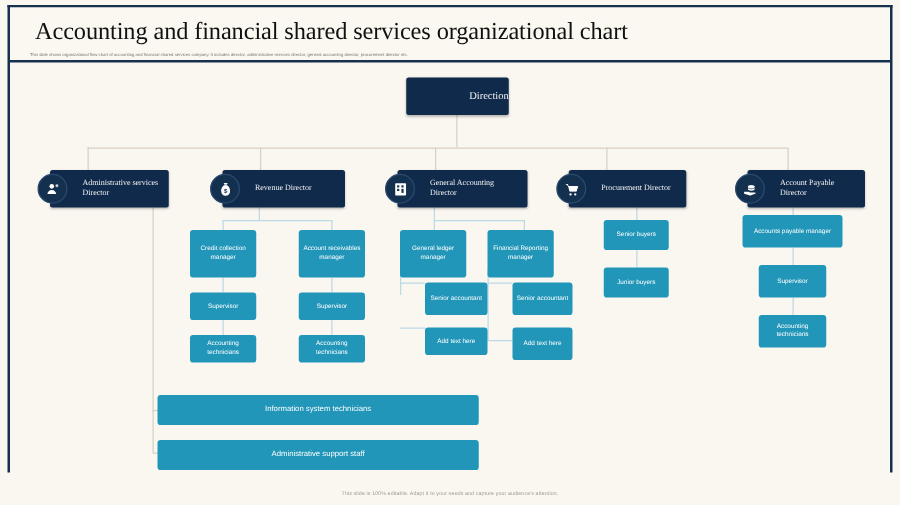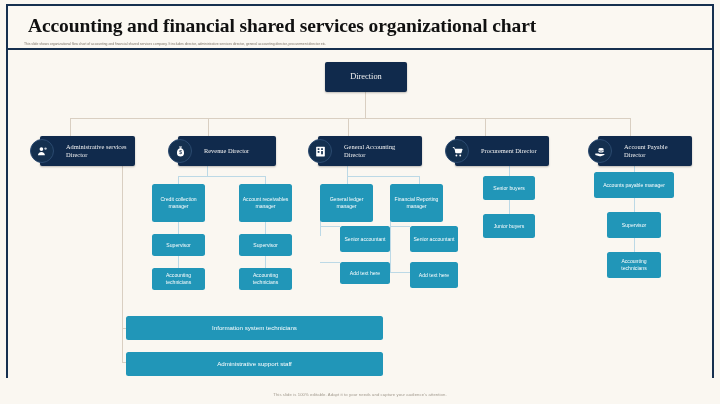--- a/index.html
+++ b/index.html
@@ -16,21 +16,21 @@
   .frame-left{position:absolute;left:6px;top:4px;width:2px;height:374px;background:#16304f;}
   .frame-right{position:absolute;left:712px;top:4px;width:2px;height:374px;background:#16304f;}
   .frame-top{position:absolute;left:6px;top:4px;width:708px;height:2px;background:#16304f;}
   .header{
     position:absolute;left:8px;top:6px;width:704px;height:44px;
     background:#fbf8f2;border-bottom:2px solid #16304f;box-sizing:border-box;
   }
   .title{
     position:absolute;left:20px;top:9px;
     font-family:"Liberation Serif",serif;
-    font-weight:bold;font-size:19.5px;color:#111111;
+    font-weight:normal;font-size:19.5px;color:#111111;
     letter-spacing:-0.1px;white-space:nowrap;
   }
   .subtitle{
     position:absolute;left:16px;top:36px;width:680px;
     font-size:3.4px;color:#7d7468;line-height:5px;
     white-space:nowrap;overflow:hidden;
   }
   .footer{
     position:absolute;left:0;top:392px;width:720px;text-align:center;
     font-size:4.2px;color:#a0988c;letter-spacing:0.1px;
@@ -49,21 +49,21 @@
     color:#ffffff;display:flex;align-items:center;
     box-shadow:0 1px 2px rgba(0,0,0,0.25);
   }
   .navy .lbl{
     font-family:"Liberation Serif",serif;
     font-size:6.4px;line-height:8px;color:#f2f2f2;
     padding-left:26px;padding-right:4px;
   }
   .root{
     left:325px;top:62px;width:82px;height:30px;
-    justify-content:center;
+    justify-content:flex-end;
   }
   .root .lbl{padding:0;font-size:8.4px;text-align:center;}
 
   .badge{
     position:absolute;left:-10px;top:50%;transform:translateY(-50%);
     width:22px;height:22px;border-radius:50%;
     background:#14304f;border:1px solid #2b4a70;
     display:flex;align-items:center;justify-content:center;
   }
   .badge svg{display:block;}

